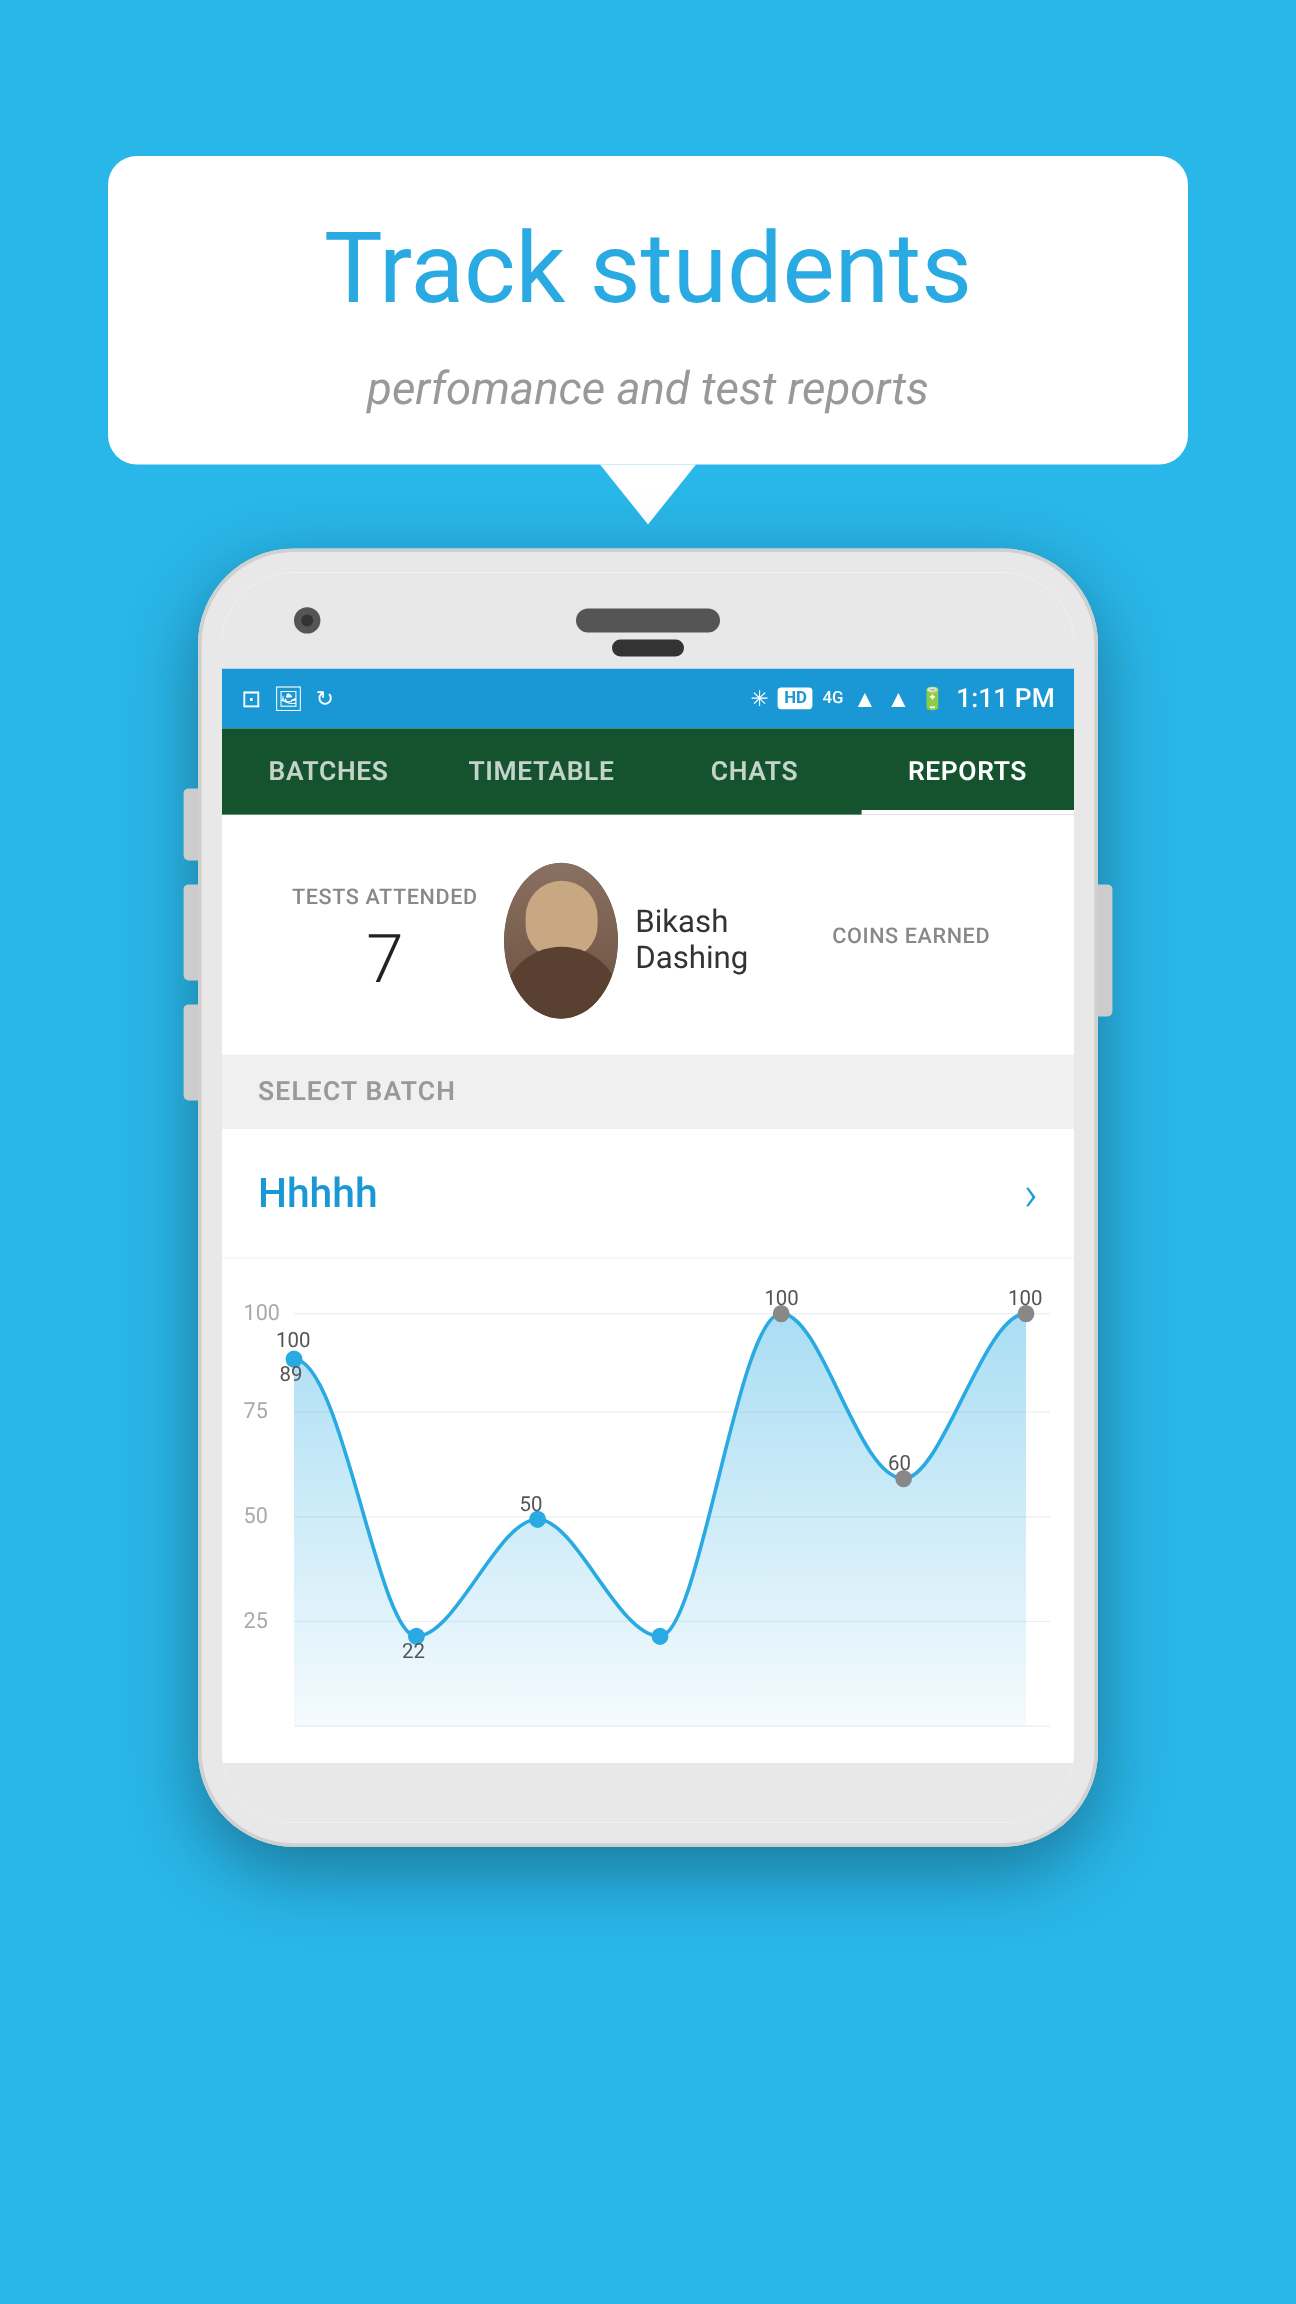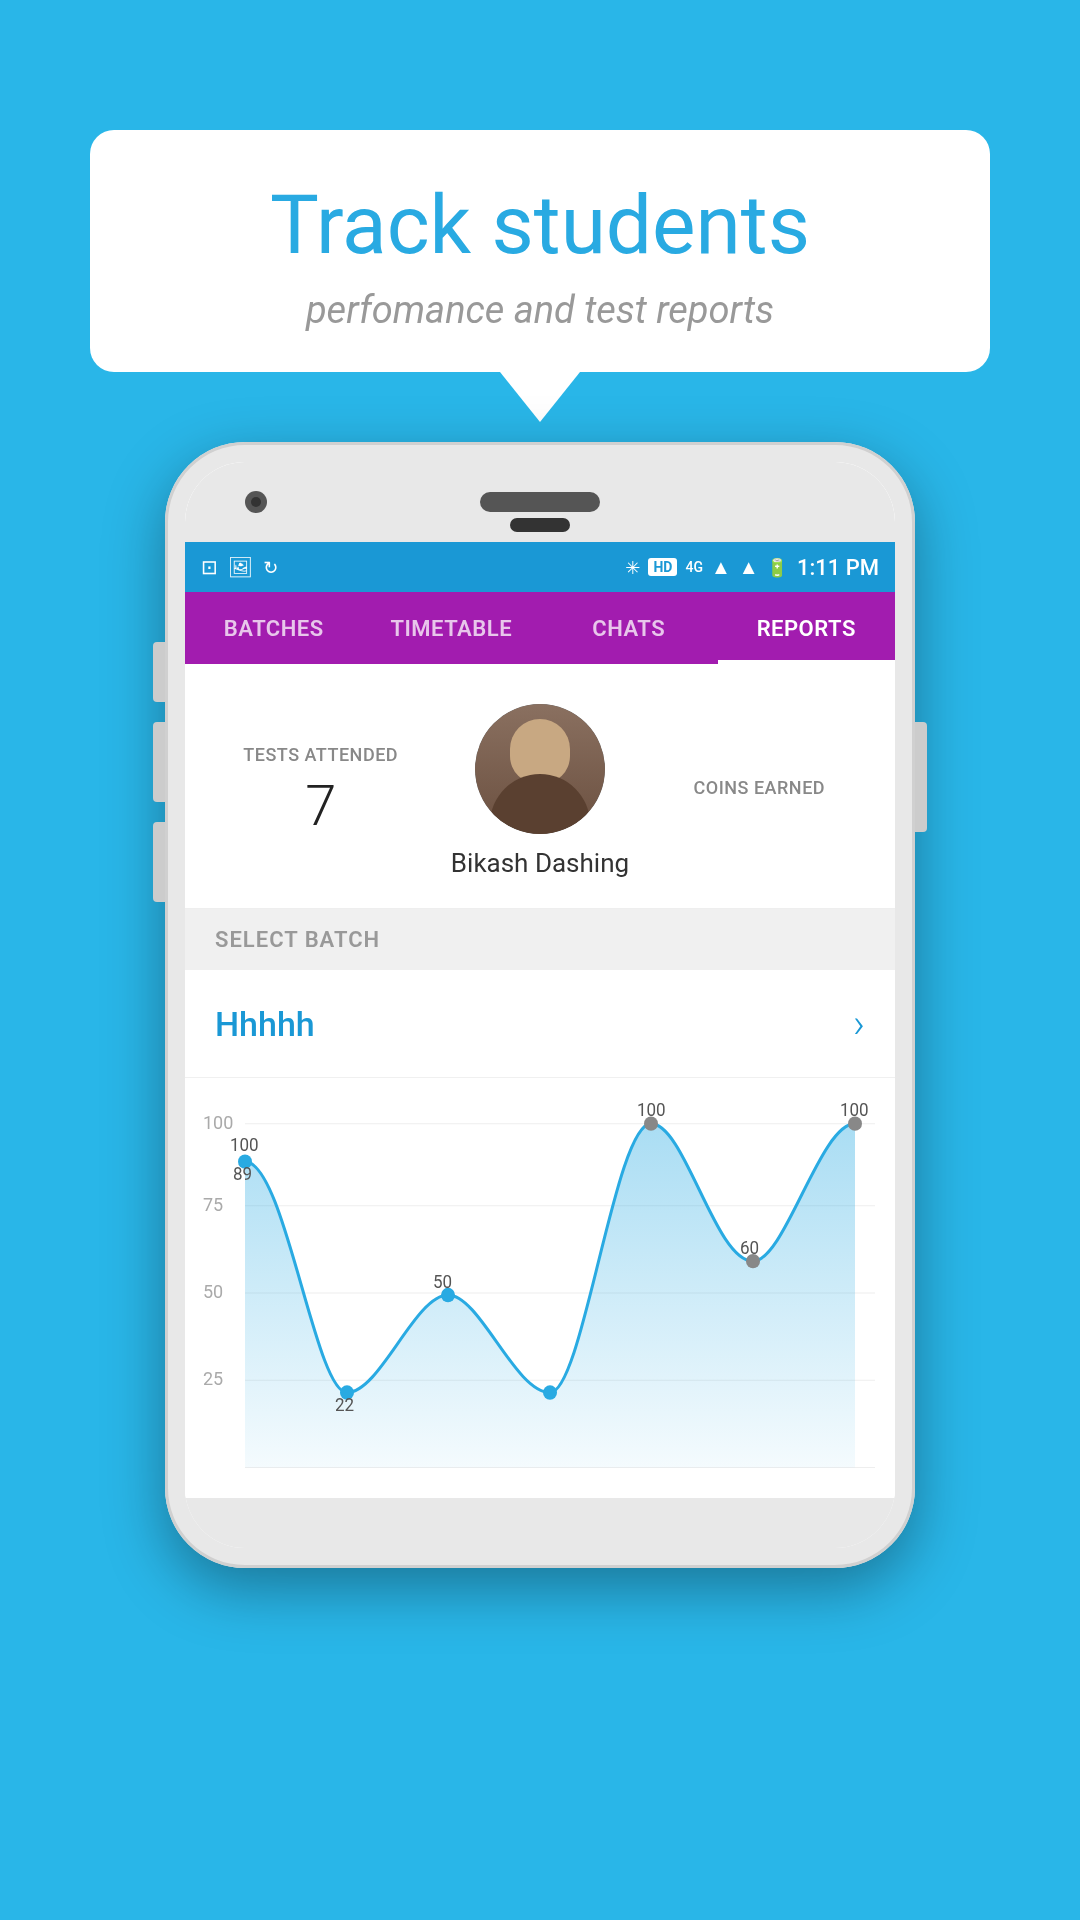--- a/index.html
+++ b/index.html
@@ -24,21 +24,21 @@
       background: white;
       border-radius: 24px;
       padding: 50px 60px 40px;
       text-align: center;
     }
     .speech-bubble-title {
       font-size: 82px;
       font-weight: 400;
       color: #29aae2;
       line-height: 1.1;
-      margin-bottom: 18px;
+      margin-bottom: 33px;
     }
     .speech-bubble-subtitle {
       font-size: 38px;
       color: #999;
       font-weight: 400;
       font-style: italic;
     }
     .speech-bubble-arrow {
       width: 0;
       height: 0;
@@ -182,21 +182,21 @@
       background: white;
       color: #1a98d5;
       font-size: 14px;
       font-weight: 700;
       padding: 1px 5px;
       border-radius: 3px;
     }
 
     
     .nav-tabs {
-      background: #a21caf;
+      background: #14532d;
       display: flex;
       height: 72px;
     }
     .nav-tab {
       flex: 1;
       display: flex;
       align-items: center;
       justify-content: center;
       color: rgba(255,255,255,0.75);
       font-size: 22px;
@@ -239,21 +239,21 @@
       margin-bottom: 8px;
     }
     .stat-value {
       font-size: 56px;
       font-weight: 300;
       color: #222;
     }
     .avatar-section {
       flex: 1.2;
       display: flex;
-      flex-direction: column;
+      flex-direction: row;
       align-items: center;
       gap: 14px;
     }
     .avatar {
       width: 130px;
       height: 130px;
       border-radius: 50%;
       background: #666;
       overflow: hidden;
       display: flex;

